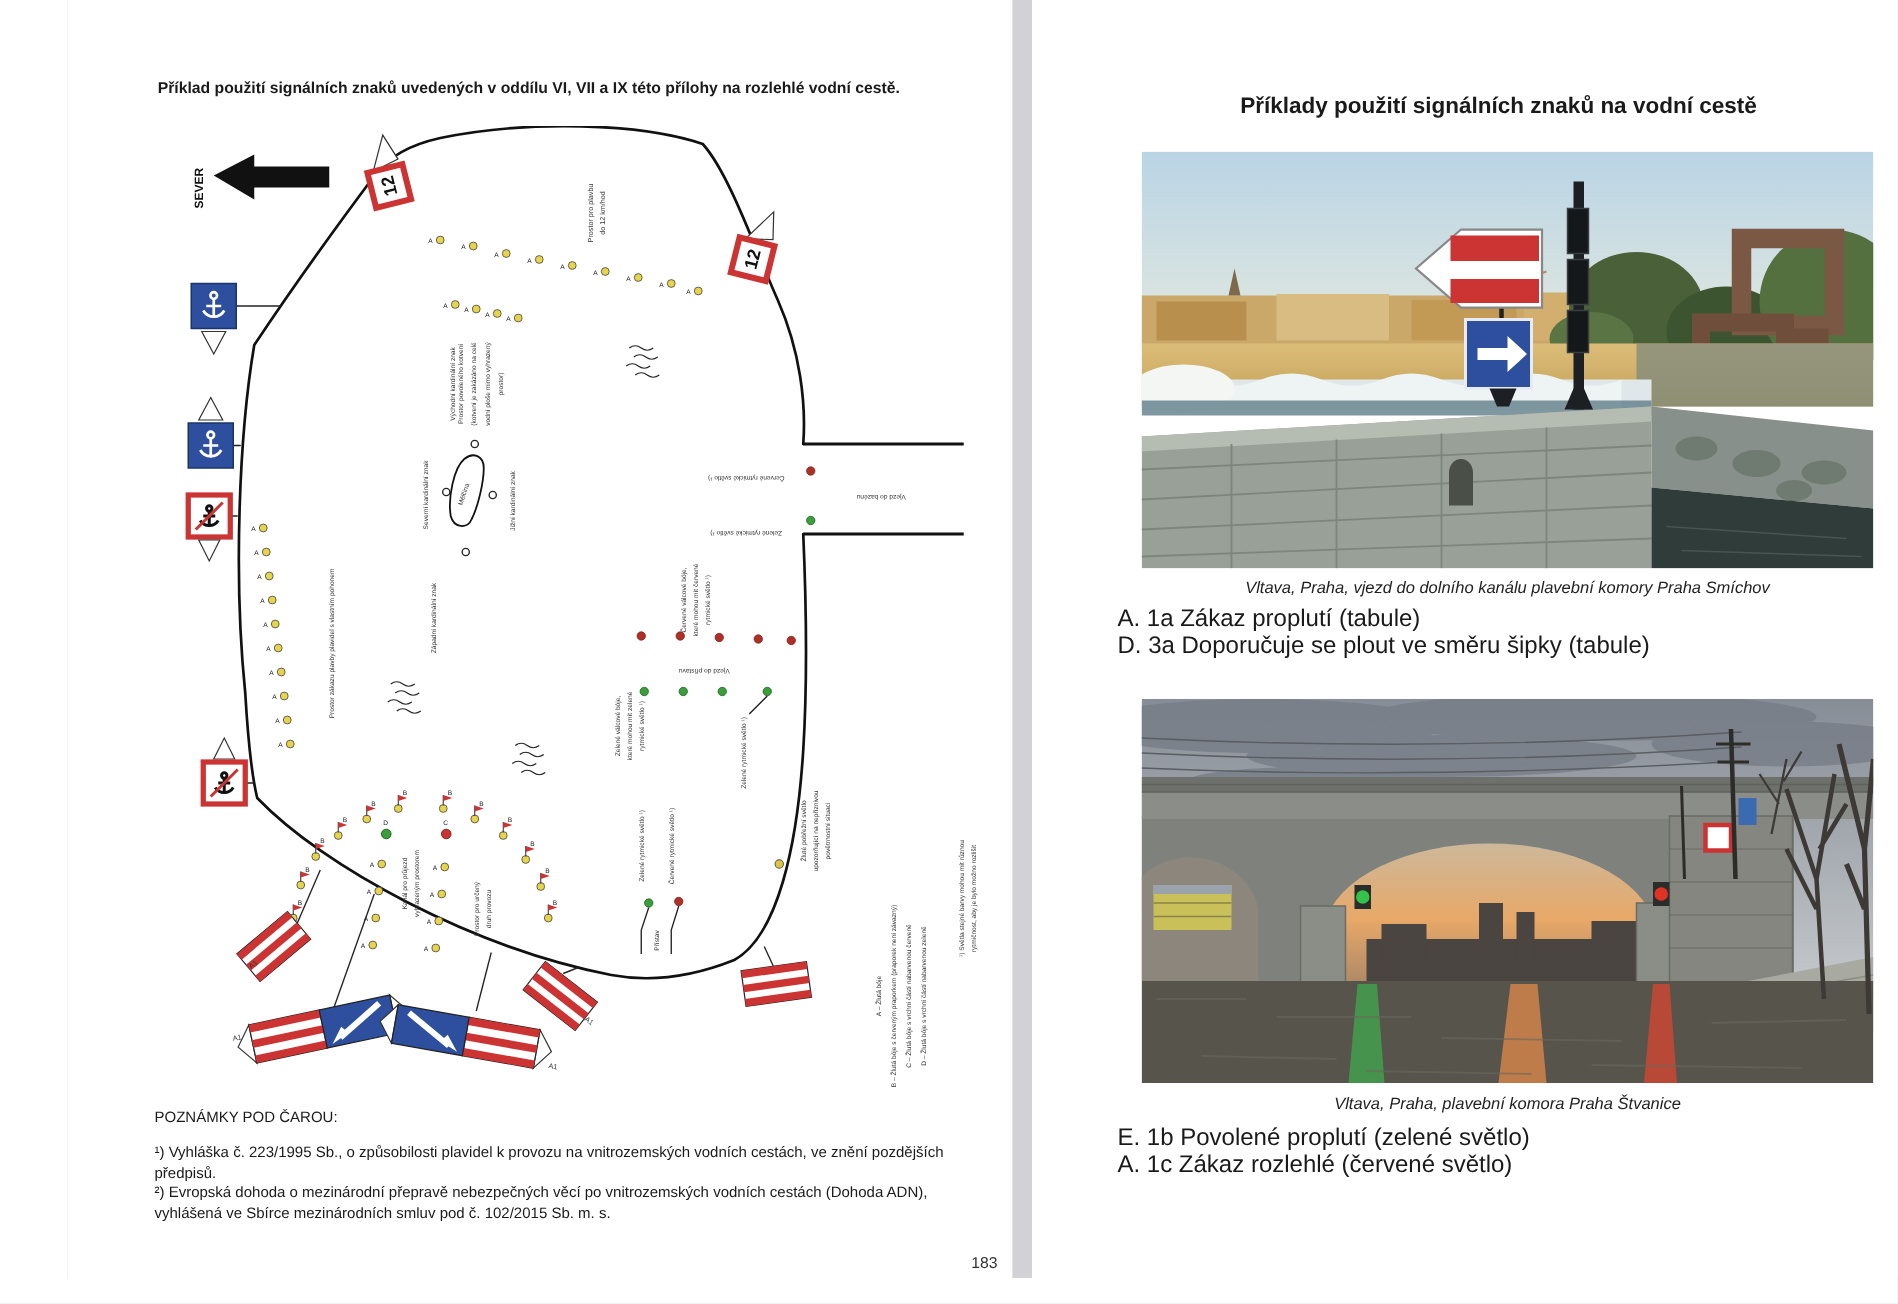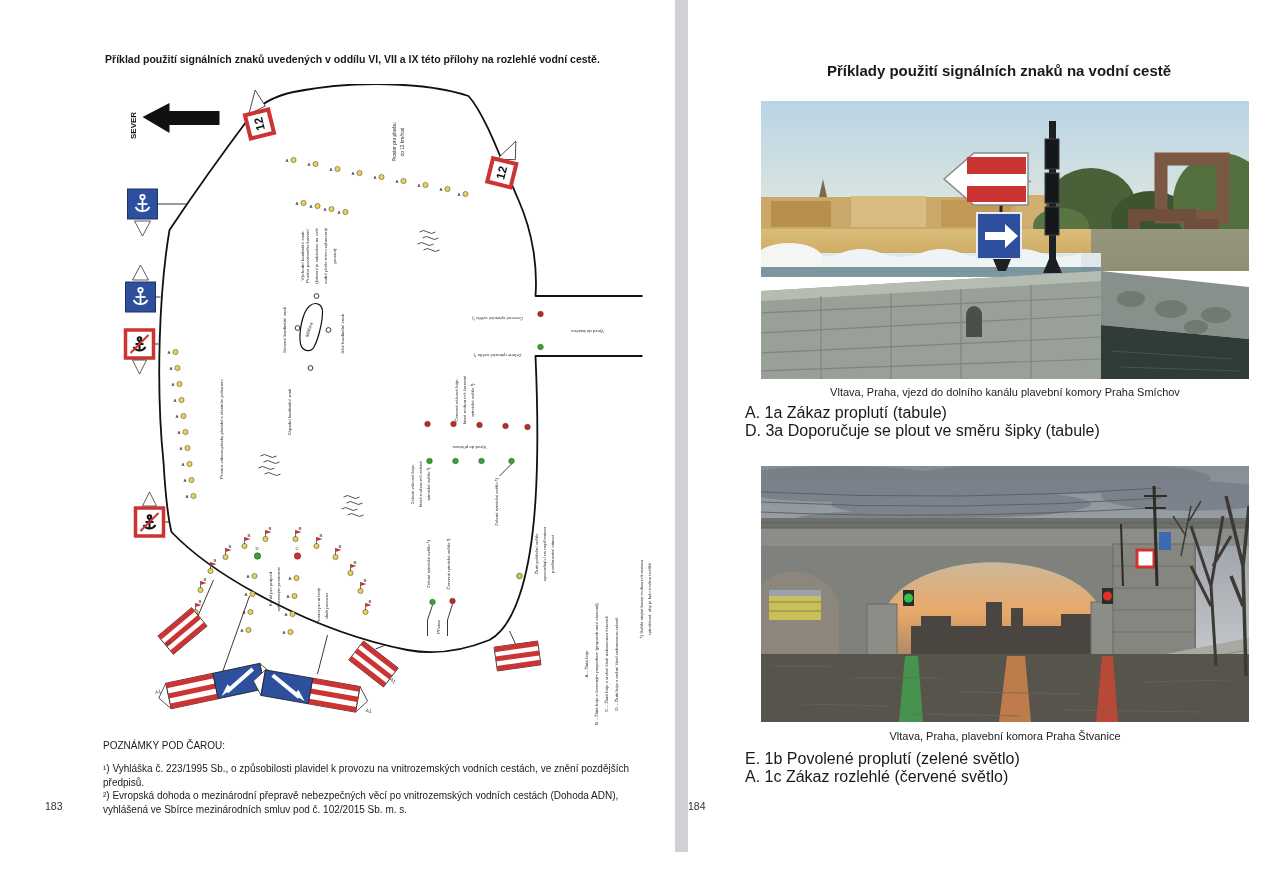--- a/index.html
+++ b/index.html
@@ -9,28 +9,28 @@
   .page-left{left:0;width:630px;}
   .gutter{position:absolute;top:0;left:630px;width:13px;height:869px;background:#d2d2d6;}
   .page-right{left:643px;width:622px;}
 
   .lp-title{position:absolute;left:35px;top:53px;width:545px;text-align:center;
             font-size:10.5px;font-weight:bold;}
   .diagram-wrap{position:absolute;left:50px;top:84px;width:565px;height:650px;}
   .footnotes{position:absolute;left:58px;top:739px;width:550px;font-size:10px;line-height:1.38;}
   .fn-head{margin-bottom:9px;}
   .fn-item{margin:0;}
-  .pagenum{position:absolute;top:800px;width:100%;text-align:left;font-size:10.5px;color:#333;}
+  .pagenum{position:absolute;top:836px;width:100%;text-align:right;font-size:10.5px;color:#333;}
   .pagenum-l{left:0;width:620px;}
 
   .rp-title{position:absolute;left:20px;top:62px;width:582px;text-align:center;
             font-size:15px;font-weight:bold;}
   .photo{position:absolute;left:73px;width:488px;overflow:hidden;}
   .photo svg{display:block;}
-  .caption{position:absolute;left:73px;width:488px;text-align:center;
+  .caption{position:absolute;left:73px;width:488px;text-align:center;font-style:italic;
            font-size:11px;color:#222;}
   .siglines{position:absolute;left:57px;width:540px;font-size:16px;line-height:18px;}
 
   
   .dlab{font-size:4.8px;fill:#333;}
   .dlab-s{font-size:4.4px;fill:#333;}
   .shore{fill:none;stroke:#111;stroke-width:1.8;stroke-linecap:round;}
   .conn{stroke:#222;stroke-width:0.9;fill:none;}
   .by{fill:#e8d44a;stroke:#555;stroke-width:0.6;}
   .bl{font-size:4.4px;fill:#222;}

